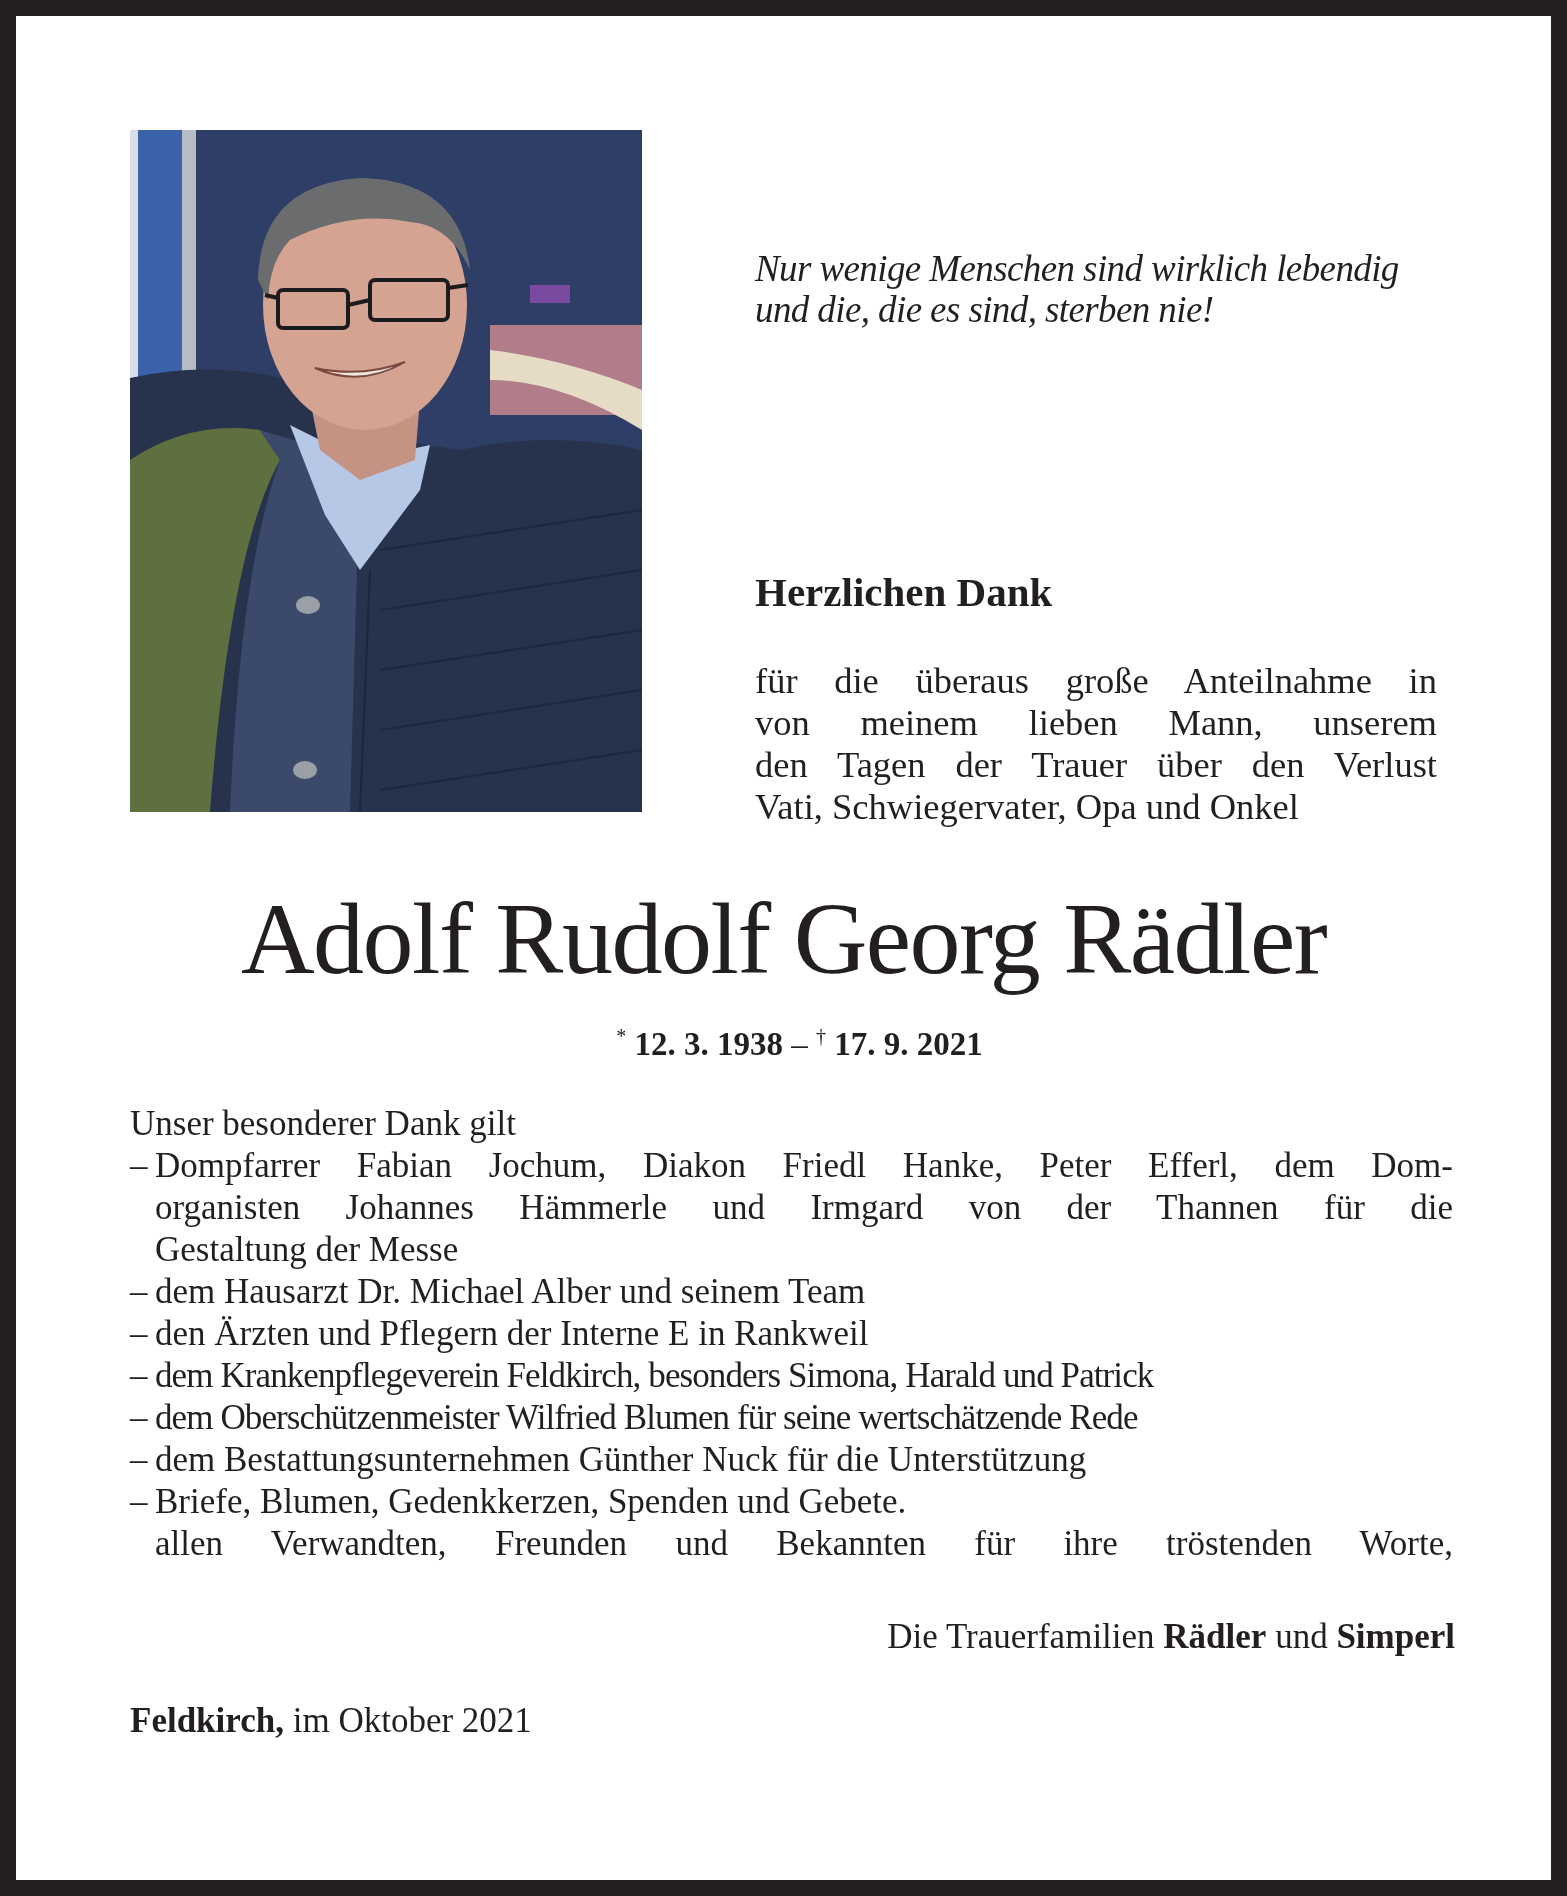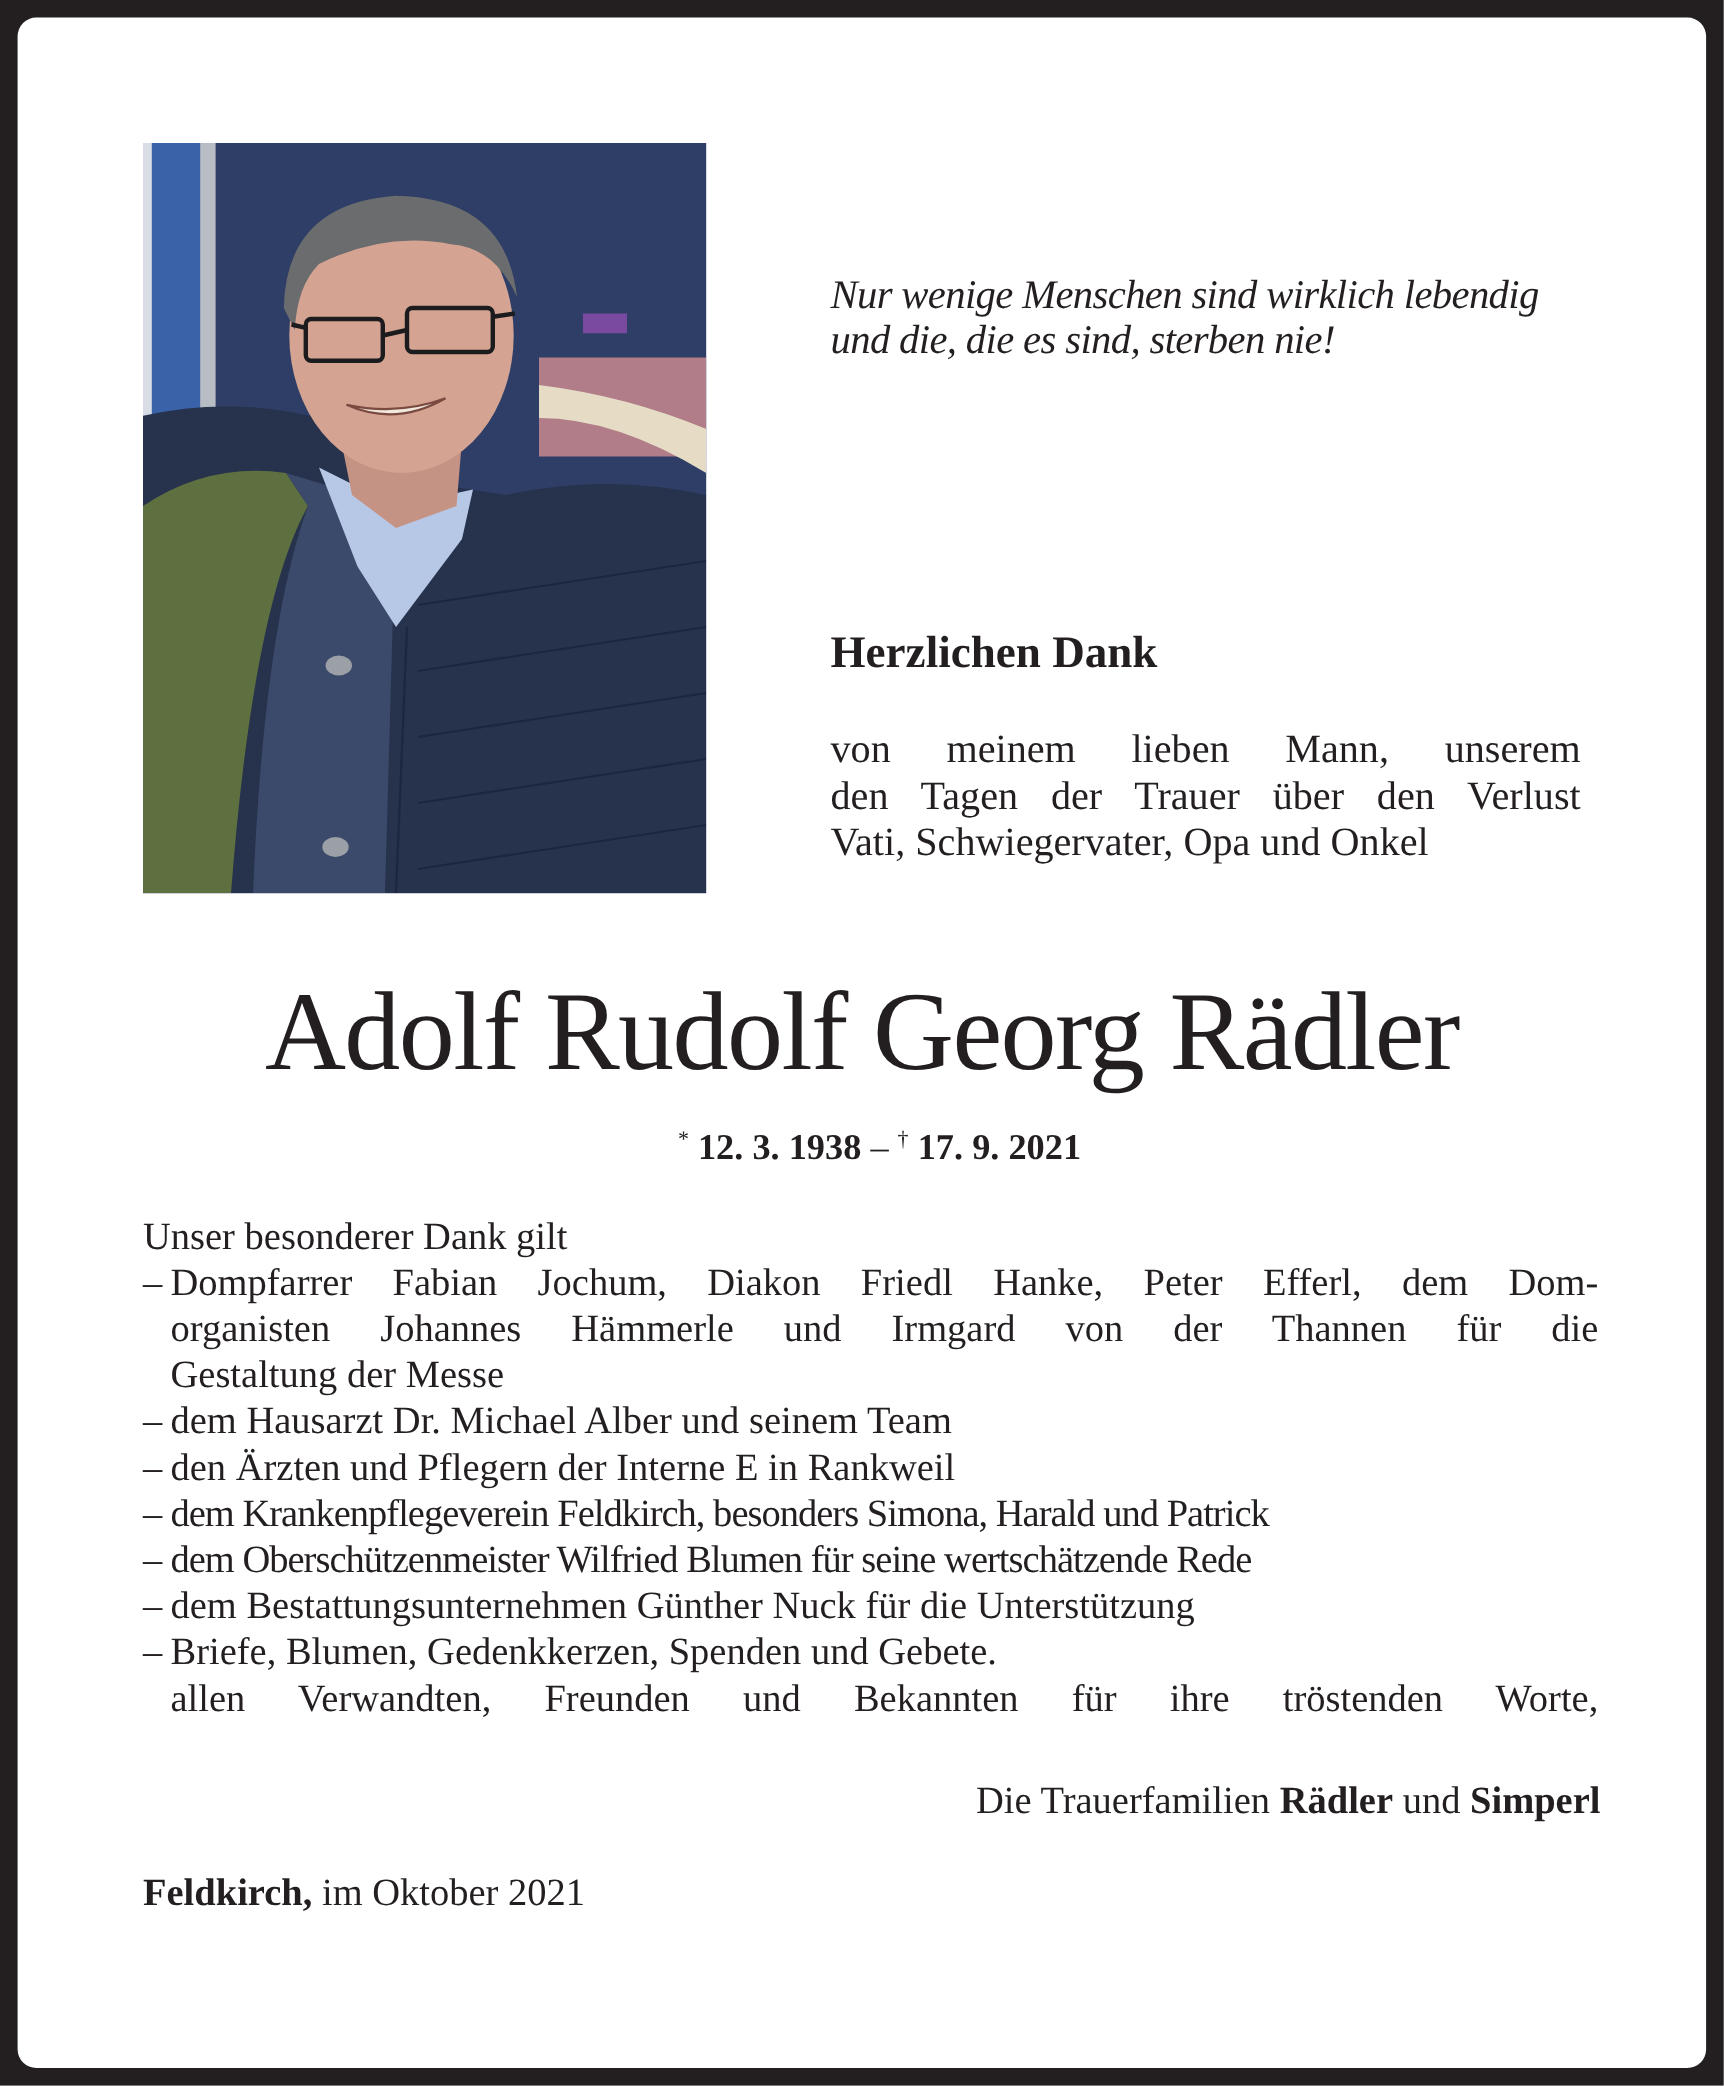--- a/index.html
+++ b/index.html
@@ -9,21 +9,20 @@
     position: relative;
     overflow: hidden;
     font-family: "Liberation Serif", "DejaVu Serif", serif;
     color: #231f20;
   }
   .page {
     position: absolute;
     left: 16px; top: 16px;
     width: 1535px; height: 1864px;
     background: #ffffff;
-    border-radius: 17px;
   }
   .abs { position: absolute; }
   .photo {
     left: 114px; top: 114px;
     width: 512px; height: 682px;
     overflow: hidden;
     background: #2f3f63;
   }
   .photo svg { display: block; width: 100%; height: 100%; }
 
@@ -171,20 +170,21 @@
   </div>
 
   <div class="abs quote">
     <div>Nur wenige Menschen sind wirklich lebendig</div>
     <div>und die, die es sind, sterben nie!</div>
   </div>
 
   <div class="abs thanks-title">Herzlichen Dank</div>
 
   <div class="abs thanks-para">
+    <span class="ln">für die überaus große Anteilnahme in</span>
     <span class="ln">von meinem lieben Mann, unserem</span>
     <span class="ln">den Tagen der Trauer über den Verlust</span>
     <span class="ln last">Vati, Schwiegervater, Opa und Onkel</span>
   </div>
 
   <div class="abs name">Adolf Rudolf Georg Rädler</div>
 
   <div class="abs dates">
     <sup>*</sup>
     <span>12. 3. 1938</span>

